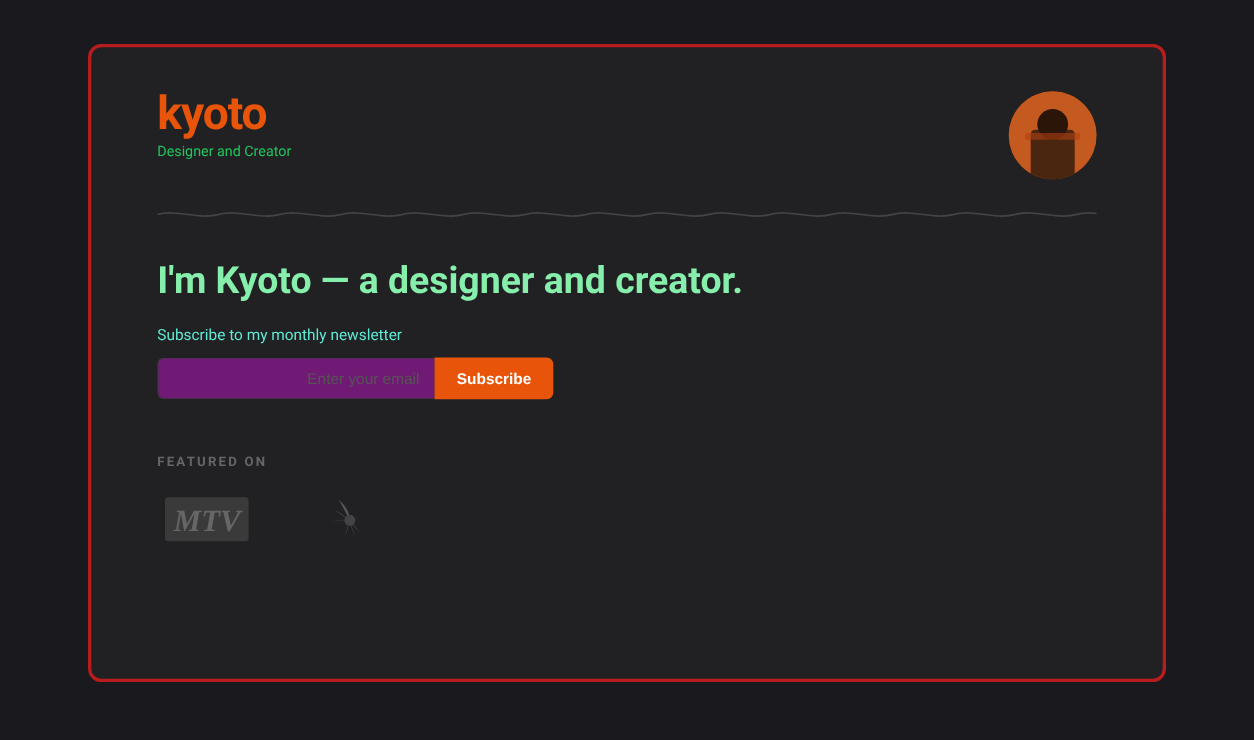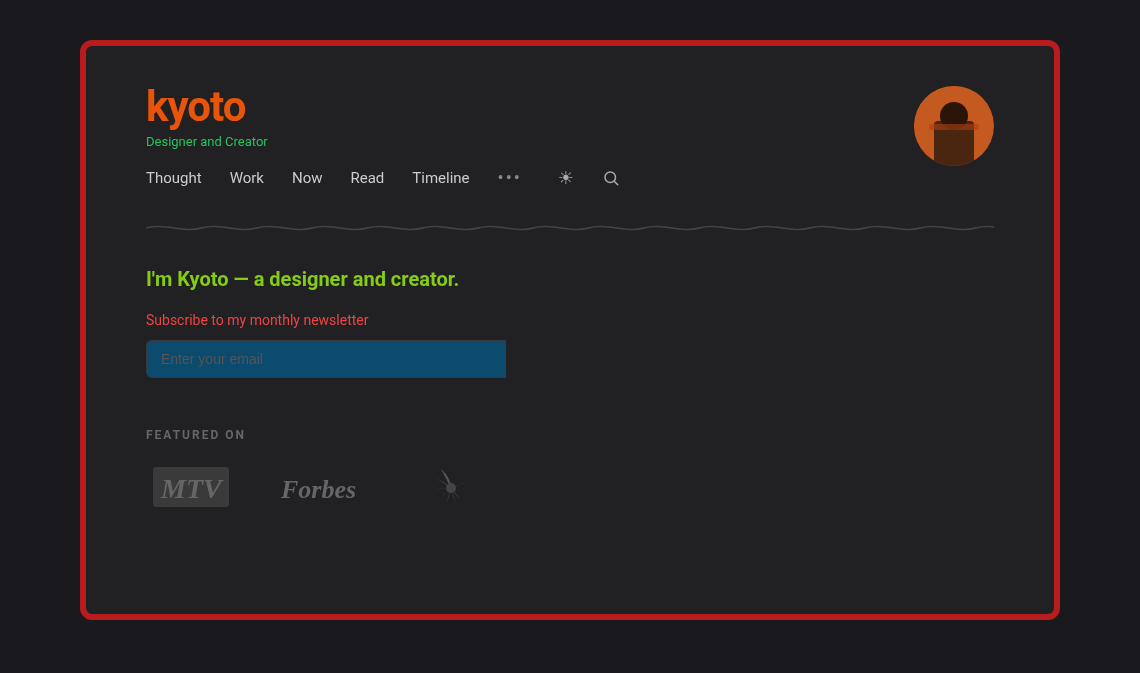--- a/index.html
+++ b/index.html
@@ -15,21 +15,21 @@
       padding: 40px 20px;
     }
 
     .window {
       background-color: #212124;
       border-radius: 12px;
       width: 980px;
       min-height: 580px;
       padding: 40px 60px;
       position: relative;
-      border: 6px solid #b91c1c;
+      border: 3px solid #b91c1c;
     }
 
     .header {
       display: flex;
       align-items: flex-start;
       justify-content: space-between;
       margin-bottom: 24px;
     }
 
     .header-left {
@@ -101,57 +101,58 @@
       margin-bottom: 32px;
       overflow: hidden;
     }
 
     .divider-wave svg {
       width: 100%;
       height: 14px;
     }
 
     .hero-title {
-      font-size: 20px;
+      font-size: 34px;
       font-weight: 700;
-      color: #84cc16;
+      color: #86efac;
       margin-bottom: 20px;
       line-height: 1.3;
     }
 
     .hero-desc {
       font-size: 15px;
       color: #999;
       line-height: 1.7;
       max-width: 470px;
       margin-bottom: 28px;
     }
 
     .newsletter-label {
       font-size: 14px;
-      color: #ef4444;
+      color: #5eead4;
       margin-bottom: 12px;
     }
 
     .newsletter-form {
       display: flex;
       gap: 0;
       max-width: 360px;
     }
 
     .email-input {
       flex: 1;
       padding: 10px 14px;
-      background: #0c4a6e;
+      background: #701a75;
       border: 1px solid #3a3a3d;
       border-right: none;
       border-radius: 6px 0 0 6px;
       color: #ccc;
       font-size: 14px;
       outline: none;
+      text-align: right;
     }
 
     .email-input::placeholder {
       color: #555;
     }
 
     .subscribe-btn {
       padding: 10px 20px;
       background: #e8550a;
       color: #fff;
@@ -191,35 +192,20 @@
   </style>
 </head>
 <body>
 
 <div class="window">
   <div class="header">
     <div class="header-left">
       <div class="logo">kyoto</div>
       <div class="tagline">Designer and Creator</div>
 
-      <nav style="margin-top: 14px;">
-        <a class="nav-link">Thought</a>
-        <a class="nav-link">Work</a>
-        <a class="nav-link">Now</a>
-        <a class="nav-link">Read</a>
-        <a class="nav-link">Timeline</a>
-        <span class="nav-more">•••</span>
-        <span class="nav-icon" style="margin-left: 8px;">☀</span>
-        <span class="nav-icon">
-          <svg width="18" height="18" viewBox="0 0 24 24" fill="none" stroke="#aaa" stroke-width="2" stroke-linecap="round" stroke-linejoin="round">
-            <circle cx="11" cy="11" r="7"></circle>
-            <line x1="21" y1="21" x2="16.65" y2="16.65"></line>
-          </svg>
-        </span>
-      </nav>
     </div>
 
     <div class="avatar">
       <svg width="80" height="80" viewBox="0 0 80 80" xmlns="http://www.w3.org/2000/svg">
         <circle cx="40" cy="40" r="40" fill="#c45a20"></circle>
         <rect x="20" y="35" width="40" height="45" rx="4" fill="#3d2010" opacity="0.9"></rect>
         <circle cx="40" cy="30" r="14" fill="#2a1508"></circle>
         <rect x="15" y="38" width="50" height="6" rx="2" fill="#b04010" opacity="0.6"></rect>
       </svg>
     </div>
@@ -230,38 +216,34 @@
       <path d="M0,7 C10,2 20,12 30,7 C40,2 50,12 60,7 C70,2 80,12 90,7 C100,2 110,12 120,7 C130,2 140,12 150,7 C160,2 170,12 180,7 C190,2 200,12 210,7 C220,2 230,12 240,7 C250,2 260,12 270,7 C280,2 290,12 300,7 C310,2 320,12 330,7 C340,2 350,12 360,7 C370,2 380,12 390,7 C400,2 410,12 420,7 C430,2 440,12 450,7 C460,2 470,12 480,7" fill="none" stroke="#444" stroke-width="1.5"></path>
     </svg>
   </div>
 
   <div class="hero-title">I'm Kyoto — a designer and creator.</div>
 
   <div class="newsletter-label">Subscribe to my monthly newsletter</div>
 
   <div class="newsletter-form">
     <input class="email-input" type="email" placeholder="Enter your email" style="">
+    <button class="subscribe-btn">Subscribe</button>
   </div>
 
   <div class="featured-section">
     <div class="featured-label">FEATURED ON</div>
     <div class="featured-logos">
 
       <div class="logo-box">
         <svg width="80" height="50" viewBox="0 0 80 50" xmlns="http://www.w3.org/2000/svg">
           <rect x="2" y="5" width="76" height="40" rx="3" fill="#3a3a3a"></rect>
           <text x="10" y="36" font-family="Arial Black" font-size="28" font-weight="900" fill="#666" font-style="italic">MTV</text>
         </svg>
       </div>
 
-      <div class="logo-box">
-        <svg width="90" height="50" viewBox="0 0 90 50" xmlns="http://www.w3.org/2000/svg">
-          <text x="5" y="36" font-family="Georgia" font-size="26" font-weight="700" fill="#666" font-style="italic">Forbes</text>
-        </svg>
-      </div>
 
       <div class="logo-box">
         <svg width="60" height="50" viewBox="0 0 60 50" xmlns="http://www.w3.org/2000/svg">
           <g transform="translate(10,2)">
 
             <path d="M20,24 L10,5 Q20,14 20,24" fill="#555"></path>
             <path d="M20,24 L5,14 Q16,20 20,24" fill="#555"></path>
             <path d="M20,24 L4,25 Q15,24 20,24" fill="#555"></path>
             <path d="M20,24 L8,35 Q16,28 20,24" fill="#555"></path>
             <path d="M20,24 L15,40 Q19,30 20,24" fill="#555"></path>

